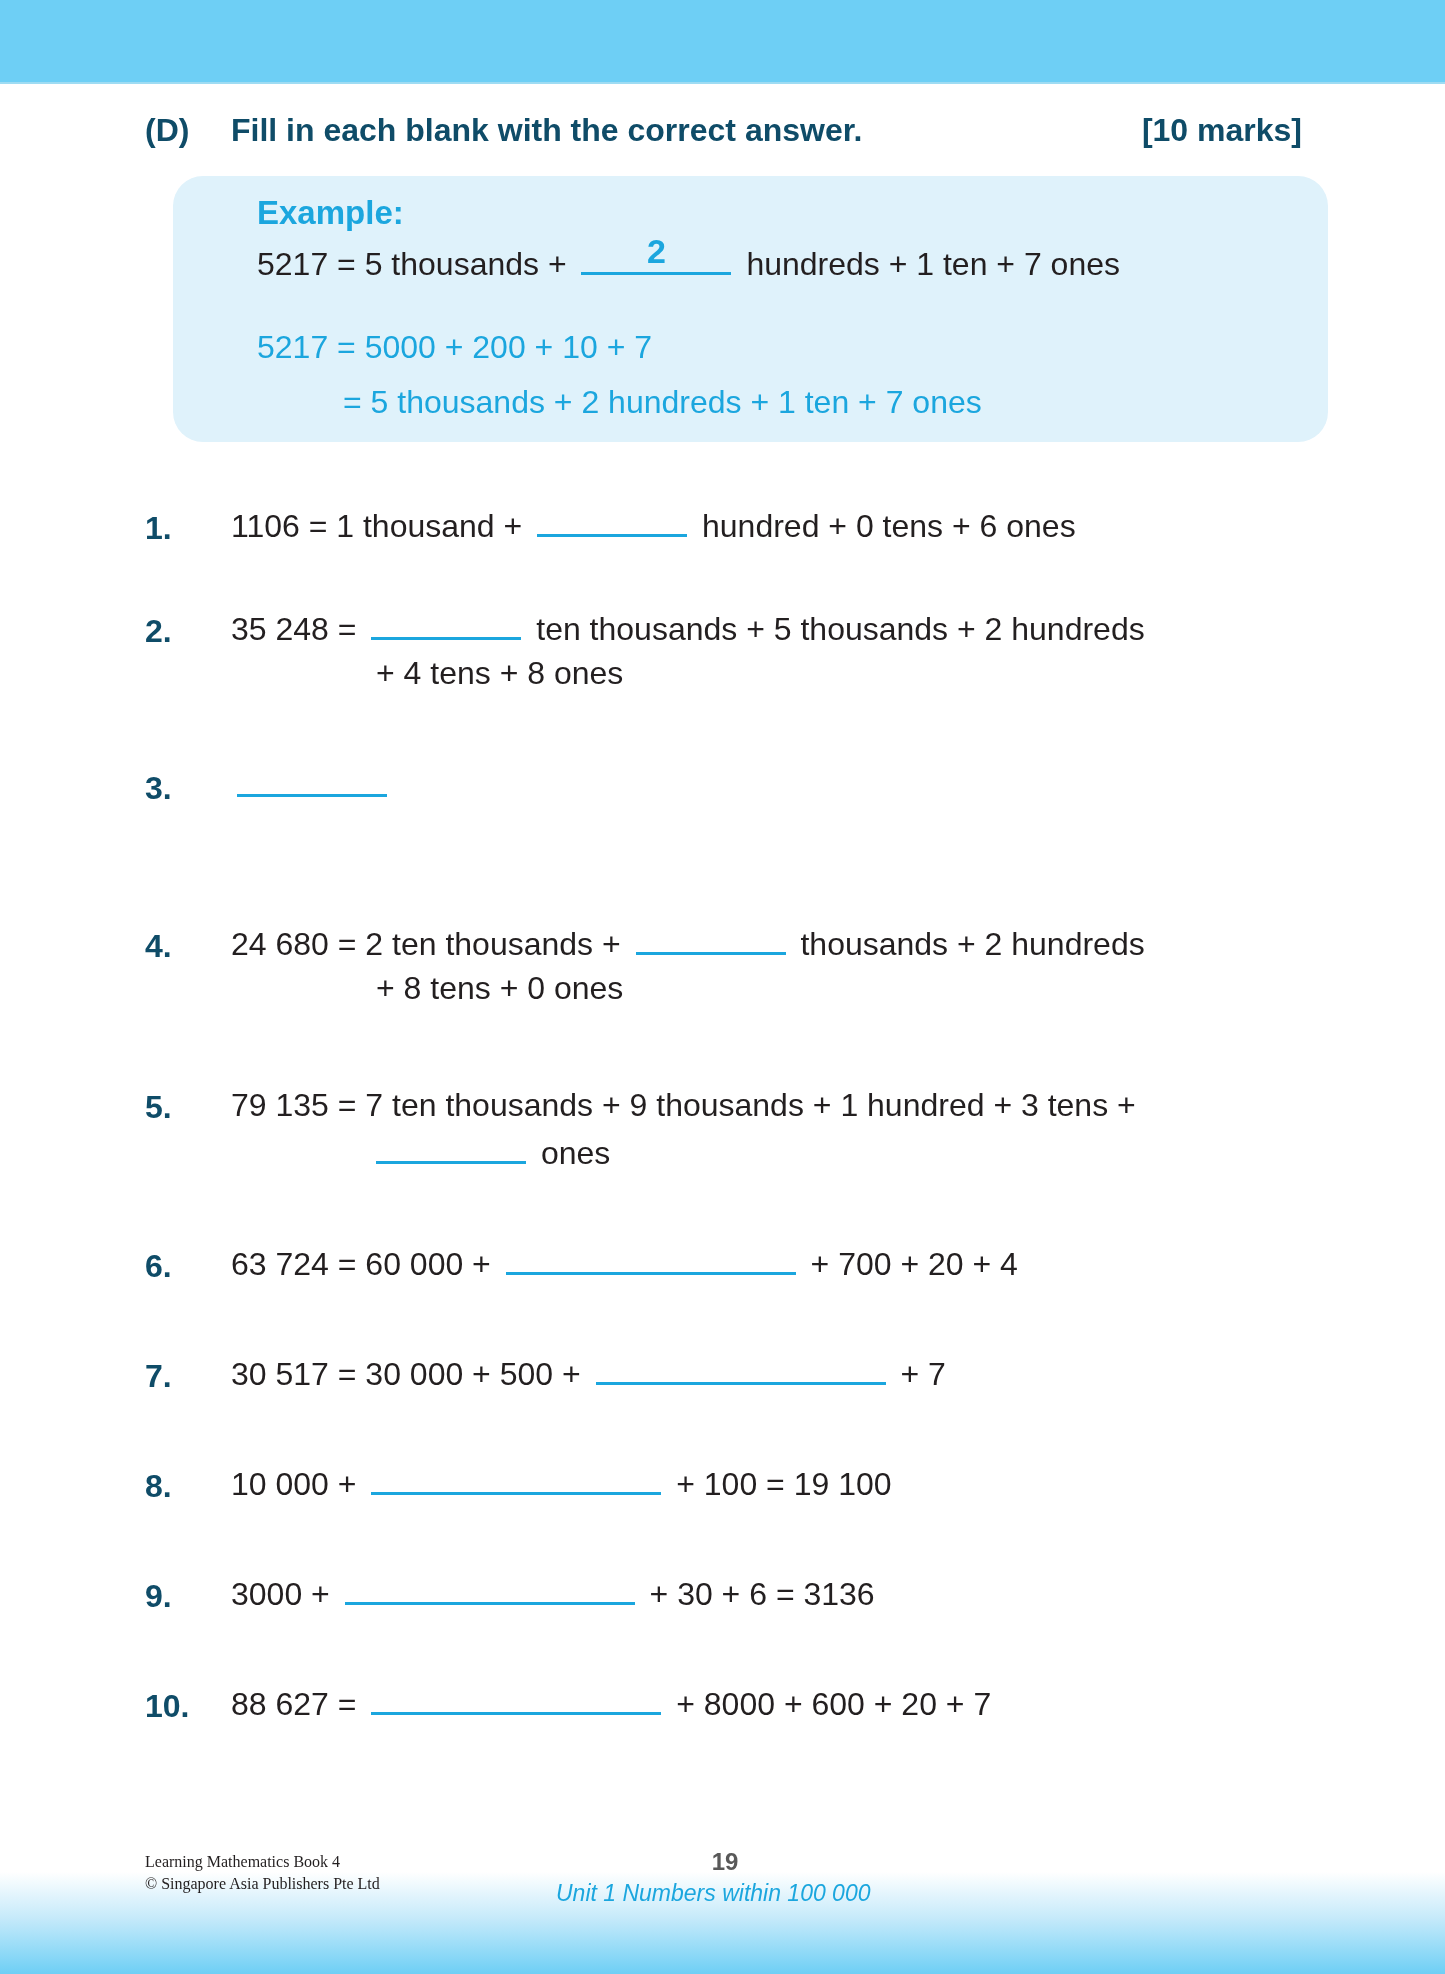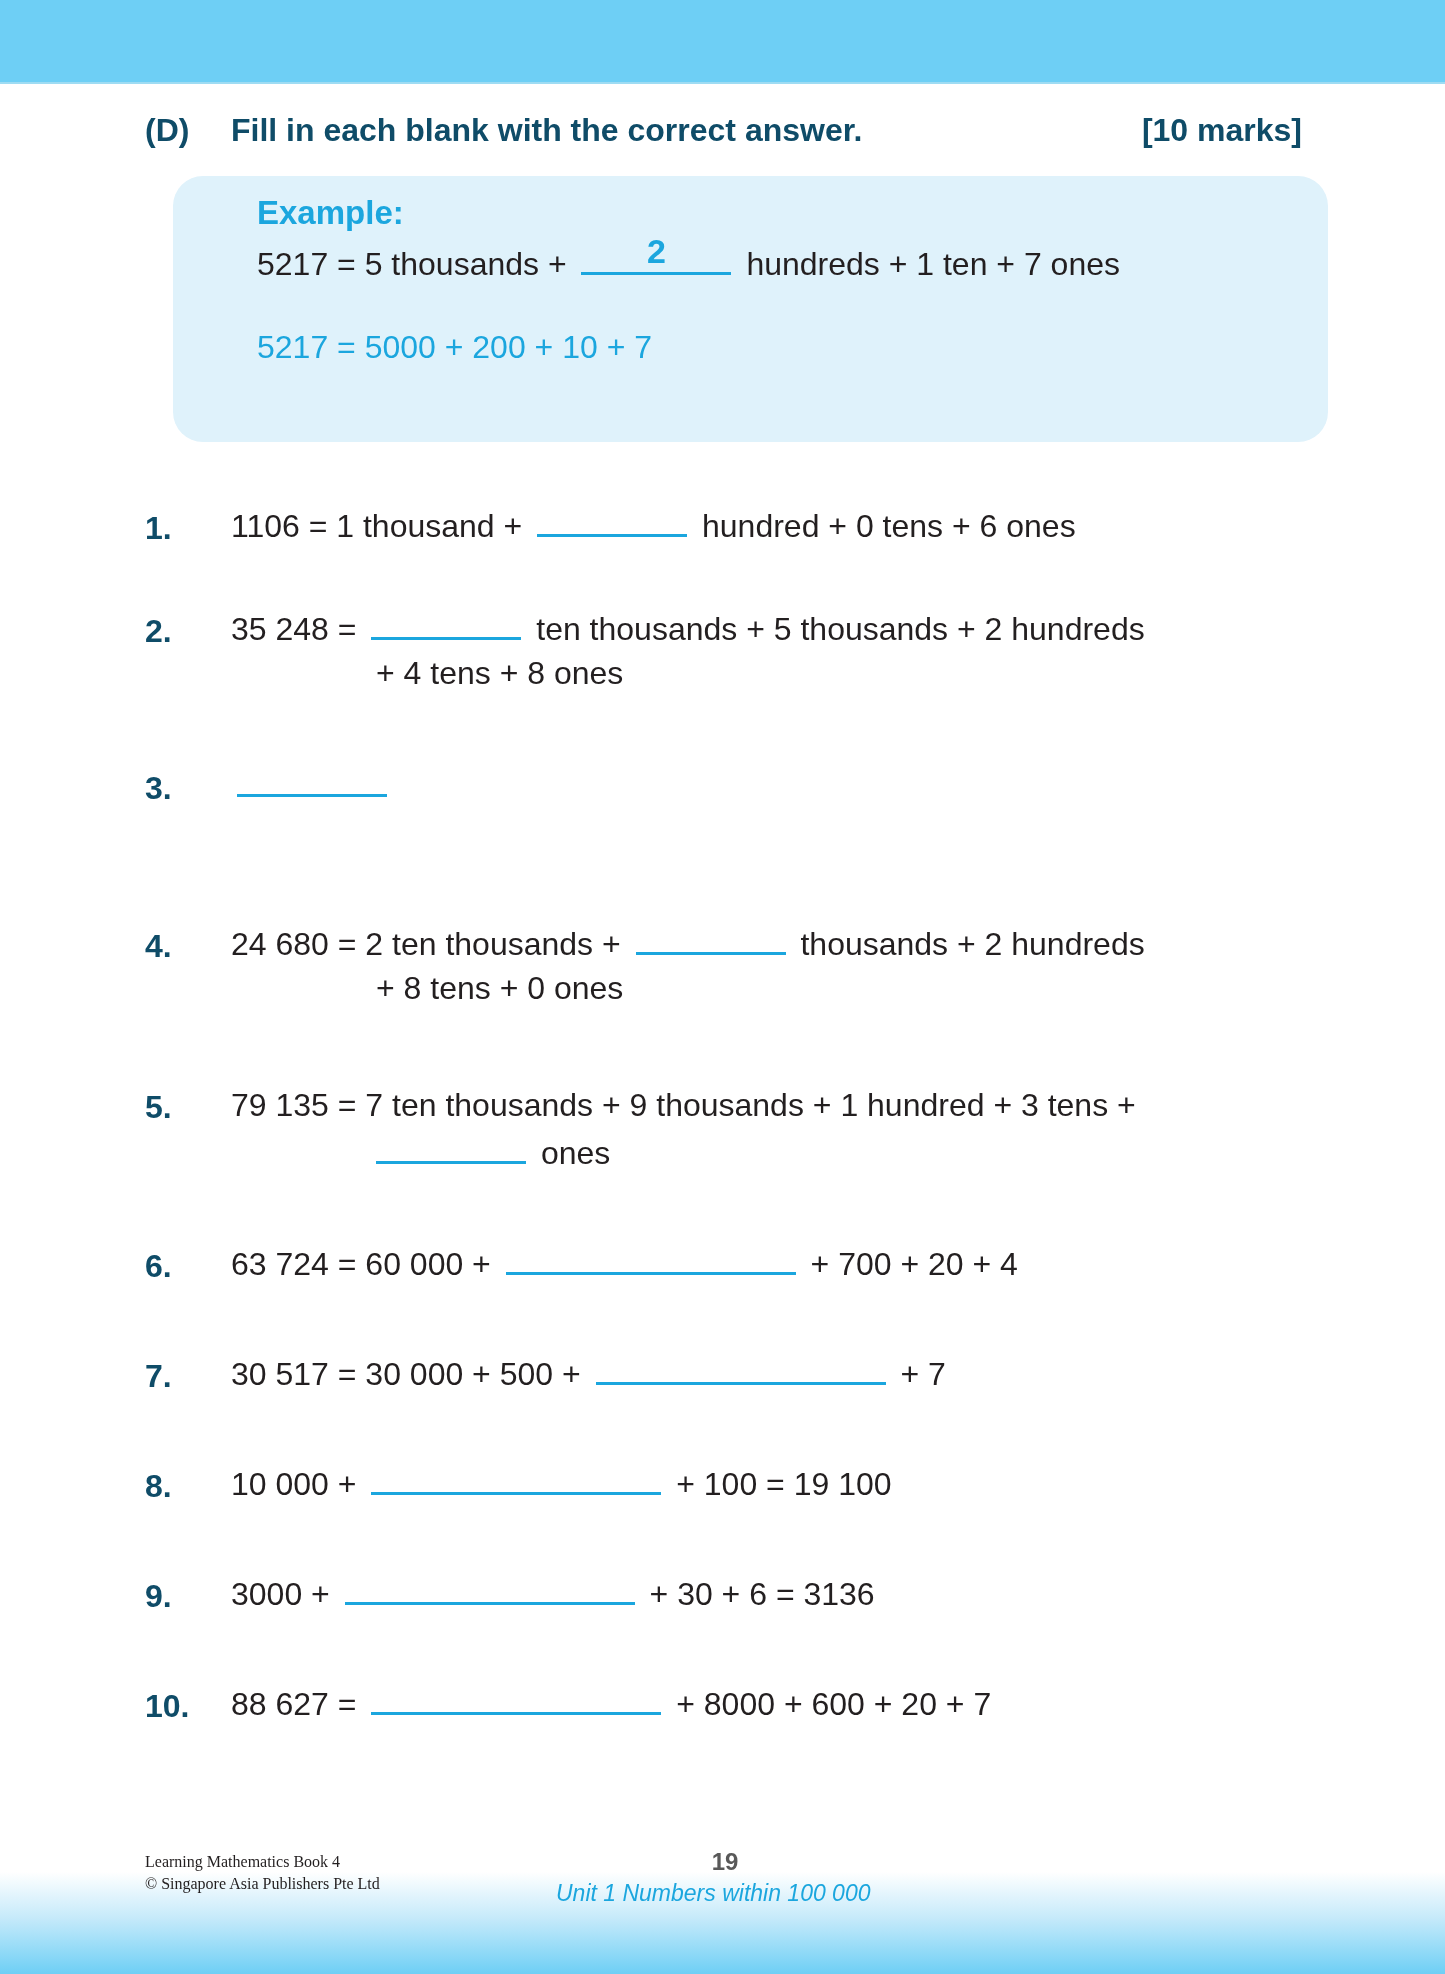--- a/index.html
+++ b/index.html
@@ -81,20 +81,21 @@
 </div>
 
 <div class="example-box">
   <div class="ex-title">Example:</div>
   <div class="ex-line q">
     <span>5217 = 5 thousands +</span>
     <span class="blank short"><span class="ans">2</span></span>
     <span>hundreds + 1 ten + 7 ones</span>
   </div>
   <div class="ex-line s1">5217 = 5000 + 200 + 10 + 7</div>
+  <div class="ex-line s2">= 5 thousands + 2 hundreds + 1 ten + 7 ones</div>
 </div>
 
 <div class="q-item" style="top:510px;">
   <span class="q-num">1.</span>
   <div class="q-text" style="top:-6px;">
     <span>1106 = 1 thousand +</span>
     <span class="blank short"></span>
     <span>hundred + 0 tens + 6 ones</span>
   </div>
 </div>

